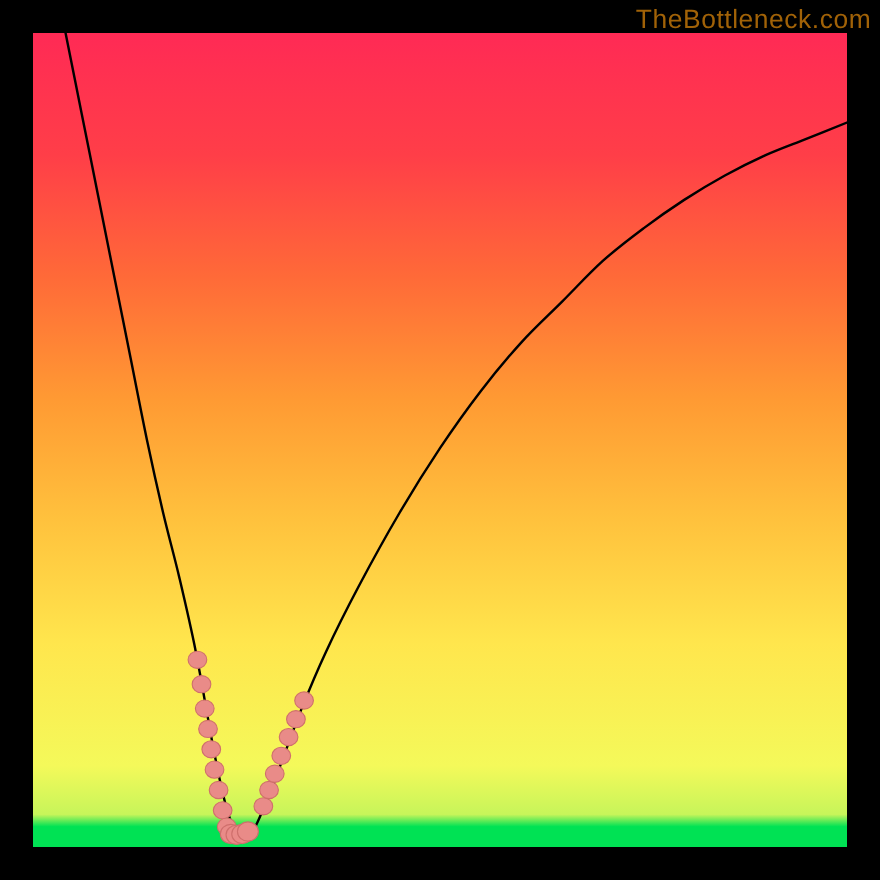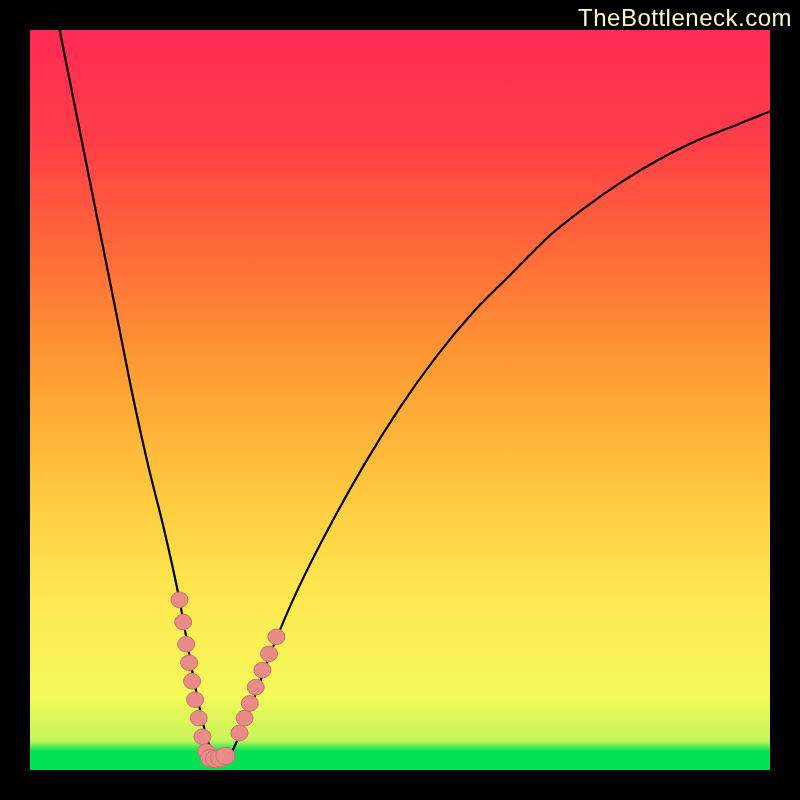--- a/index.html
+++ b/index.html
@@ -43,21 +43,21 @@
     left: 0;
     top: 0;
     width: 740px;
     height: 740px;
     display: block;
   }
   .watermark {
     position: absolute;
     top: 4px;
     right: 8px;
-    color: #fef9c3;
+    color: #a16207;
     font-size: 24px;
     letter-spacing: 0.5px;
     user-select: none;
     margin-left: 44px;
   }
 </style>
 </head>
 <body>
 
 <div class="frame">

